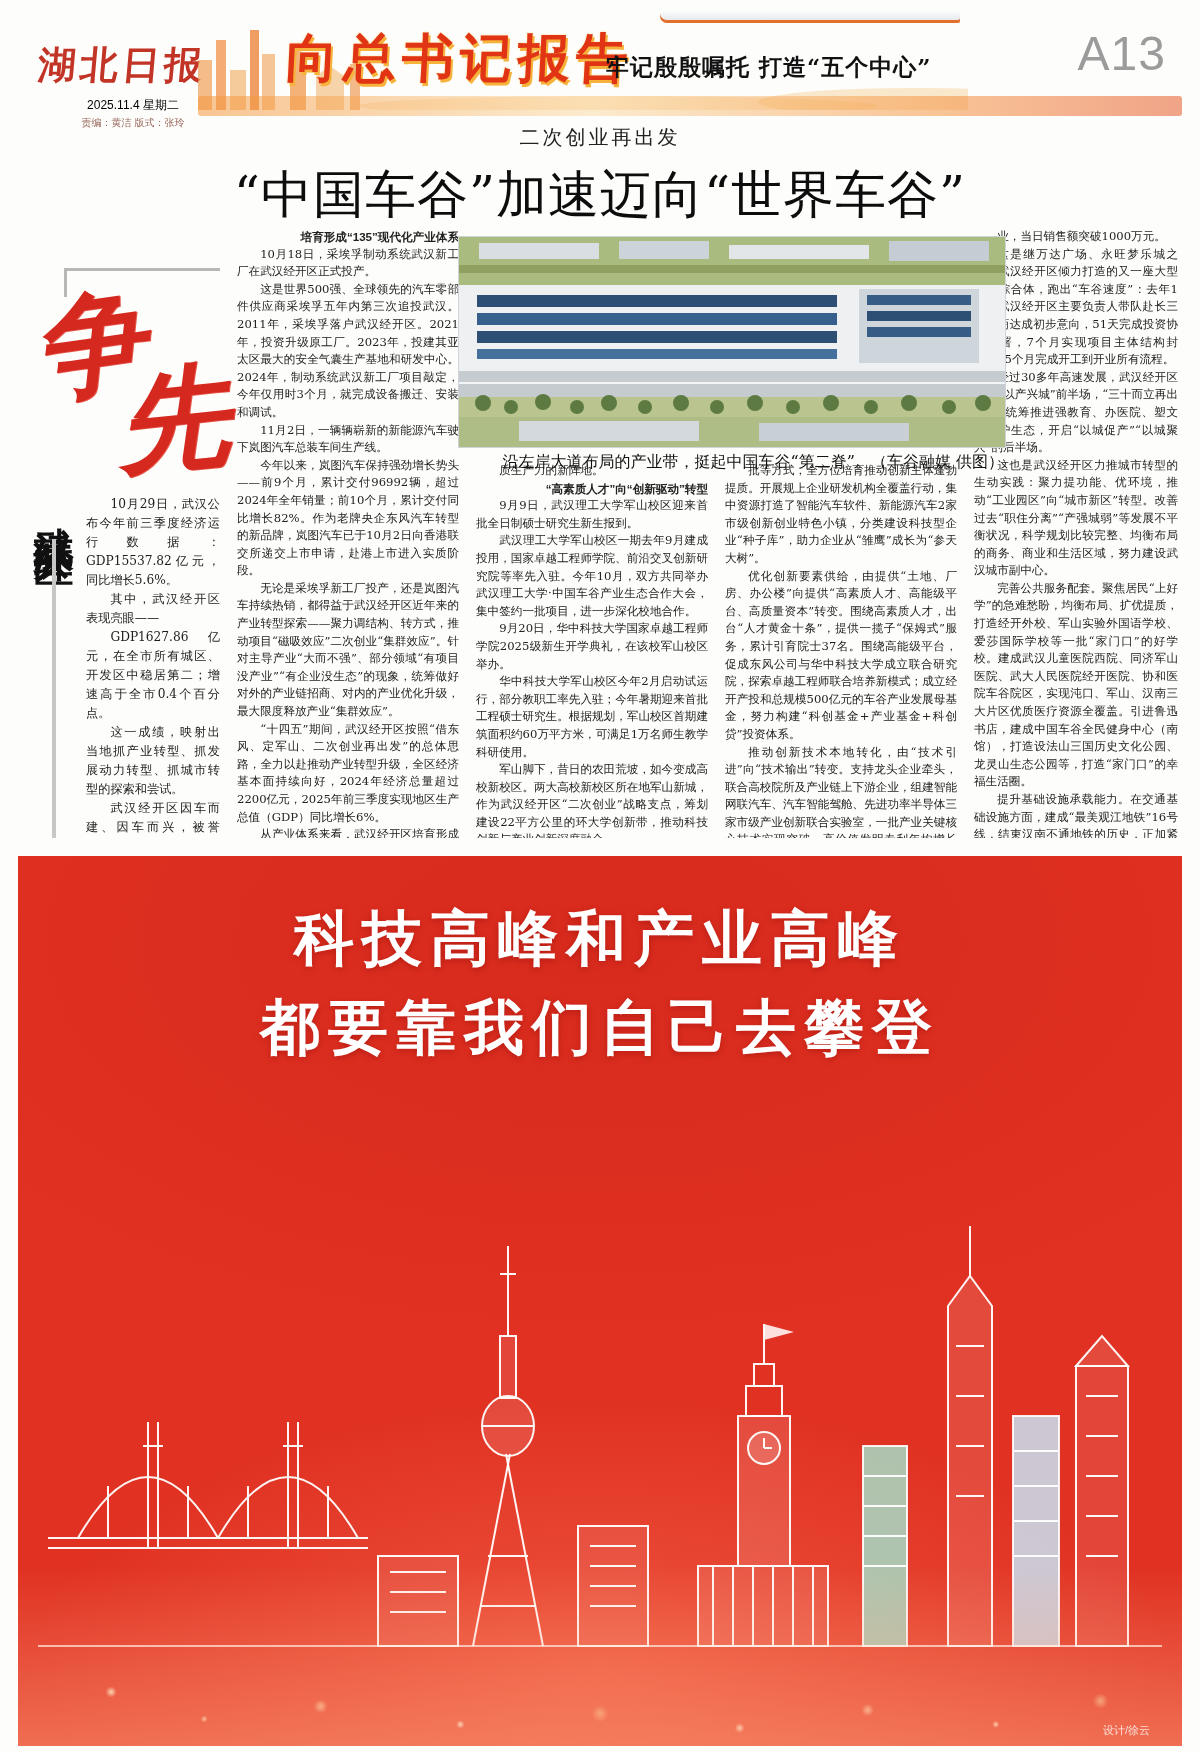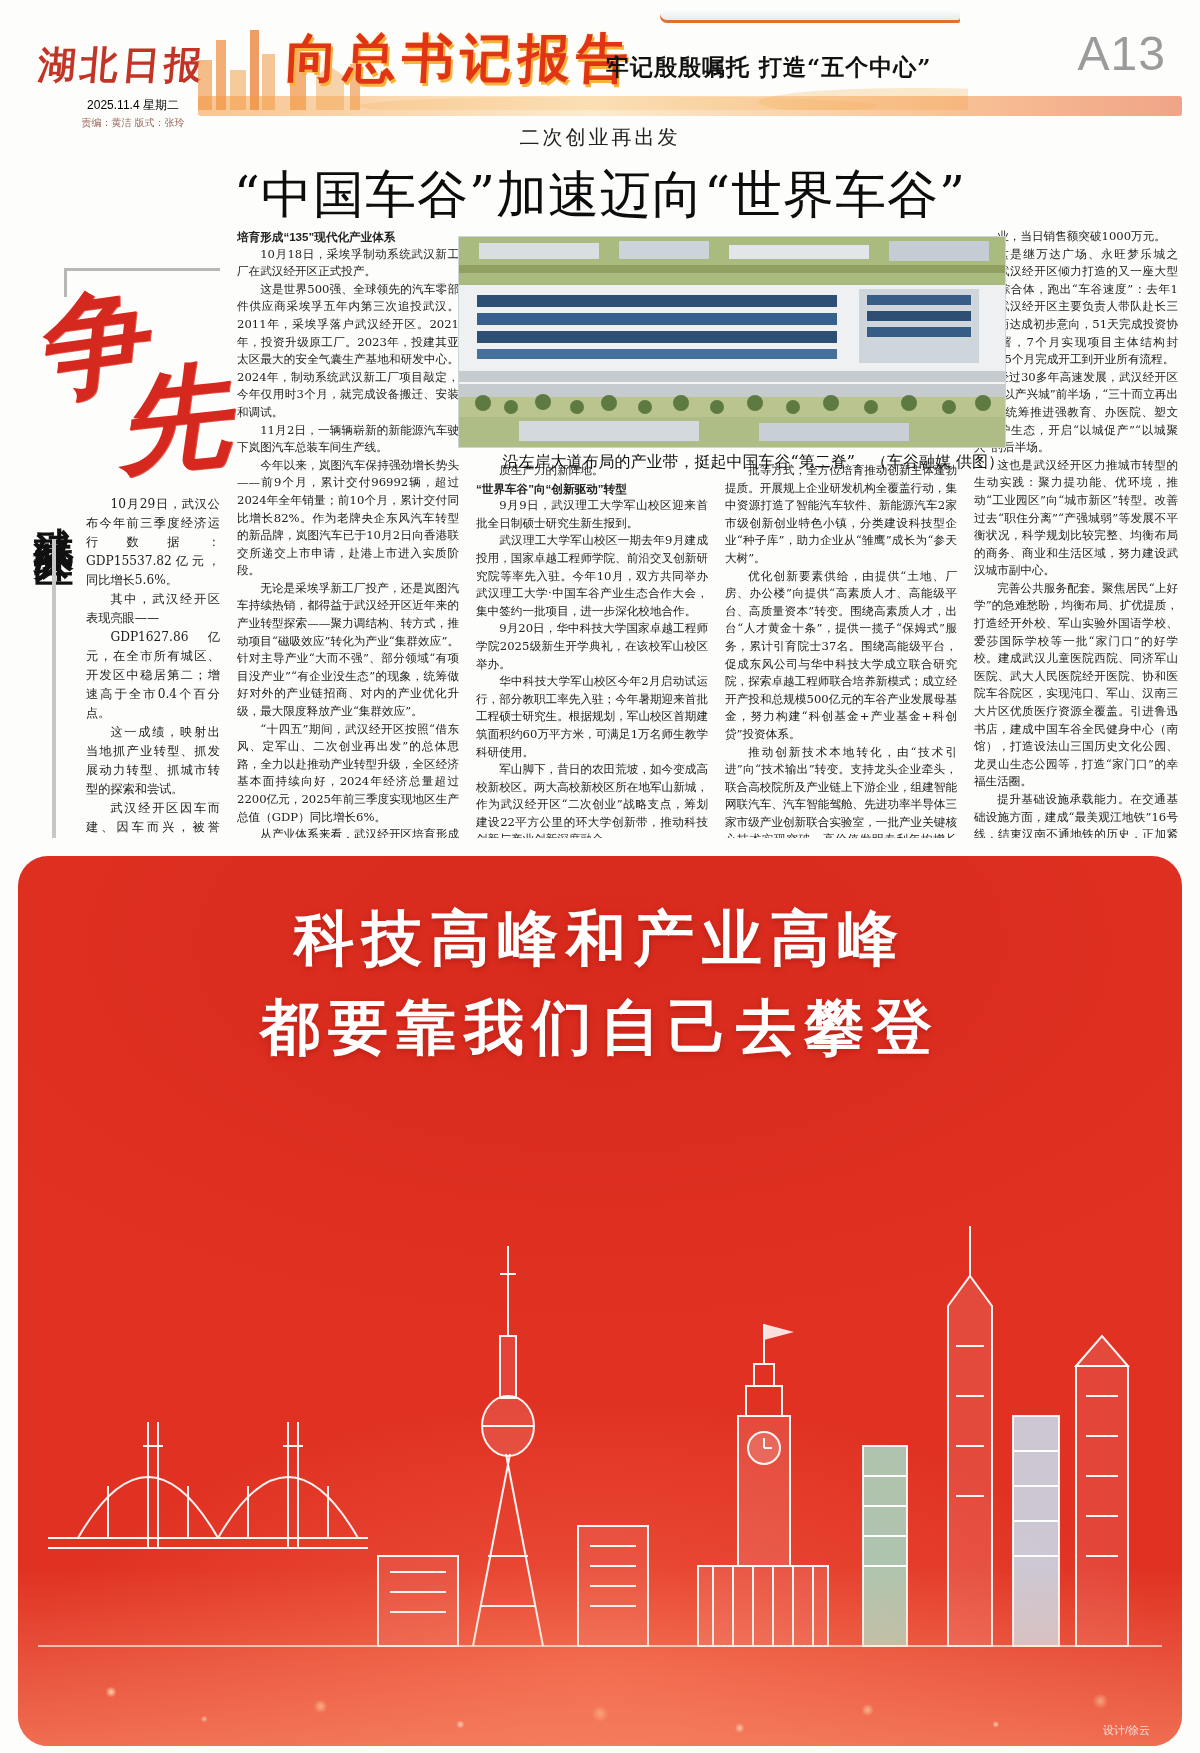--- a/index.html
+++ b/index.html
@@ -39,30 +39,30 @@
   .sidebar-row{display:flex;margin-top:10px;height:372px;}
   .side-rail{width:48px;display:flex;flex-direction:column;align-items:center;}
   .v-title{writing-mode:vertical-rl;font-size:40px;font-weight:bold;letter-spacing:6px;color:#111;line-height:1.1;}
   .v-line{width:4px;background:#c7c7c5;flex:1;margin-top:14px;}
   .side-text{flex:1;padding-left:8px;text-align:justify;overflow:hidden;}
   .side-text p{margin:0;text-indent:2em;font-size:12.2px;line-height:19px;color:#1c1c1c;}
   .col1{width:222px;}
   .col2{width:232px;padding-top:234px;}
   .col3{width:232px;padding-top:234px;}
   .col4{width:204px;}
-  .sec-head{font-family:"Liberation Sans",sans-serif;font-weight:bold;font-size:15px;text-align:left;
+  .sec-head{font-family:"Liberation Sans",sans-serif;font-weight:bold;font-size:15px;text-align:right;
     margin:2px 0 8px;text-indent:0!important;color:#000;}
   .lead-frag{margin:0;text-indent:0;font-size:11.6px;line-height:17.6px;color:#222;}
   .photo{position:absolute;left:428px;top:8px;width:546px;height:210px;border:1px solid #cfd4d8;overflow:hidden;}
   .caption{position:absolute;left:428px;top:224px;width:546px;font-size:16px;color:#111;text-align:right;}
   
   .poster{position:absolute;left:18px;top:856px;width:1164px;height:890px;
     background:radial-gradient(ellipse 70% 45% at 50% 92%,rgba(255,130,95,.45),rgba(255,130,95,0) 70%),
                radial-gradient(ellipse 90% 60% at 50% 10%,rgba(200,30,20,.35),rgba(200,30,20,0) 75%),
-               #e03122;overflow:hidden;border-radius:30px;}
+               #e03122;overflow:hidden;}
   .poster-headline{margin-top:38px;text-align:center;color:#fff;font-weight:bold;font-size:60px;
     letter-spacing:8px;line-height:1.48;text-shadow:0 2px 6px rgba(120,0,0,.35);}
   .skyline{position:absolute;left:0;bottom:60px;width:1164px;height:600px;}
   .bokeh{position:absolute;left:0;bottom:0;width:100%;height:180px;
     background:radial-gradient(circle 8px at 8% 70%,rgba(255,240,200,.8),rgba(255,240,200,0) 70%),
       radial-gradient(circle 5px at 16% 85%,rgba(255,230,190,.7),rgba(255,230,190,0) 70%),
       radial-gradient(circle 10px at 26% 78%,rgba(255,220,170,.6),rgba(255,220,170,0) 70%),
       radial-gradient(circle 6px at 38% 88%,rgba(255,240,210,.75),rgba(255,240,210,0) 70%),
       radial-gradient(circle 12px at 50% 82%,rgba(255,210,160,.5),rgba(255,210,160,0) 70%),
       radial-gradient(circle 7px at 62% 90%,rgba(255,235,200,.7),rgba(255,235,200,0) 70%),
@@ -133,29 +133,29 @@
       </div>
     </div>
 
     <div class="col col1">
       <p class="sec-head">培育形成“135”现代化产业体系</p>
       <div>
           <p>10月18日，采埃孚制动系统武汉新工厂在武汉经开区正式投产。</p>
           <p>这是世界500强、全球领先的汽车零部件供应商采埃孚五年内第三次追投武汉。2011年，采埃孚落户武汉经开区。2021年，投资升级原工厂。2023年，投建其亚太区最大的安全气囊生产基地和研发中心。2024年，制动系统武汉新工厂项目敲定，今年仅用时3个月，就完成设备搬迁、安装和调试。</p>
           <p>11月2日，一辆辆崭新的新能源汽车驶下岚图汽车总装车间生产线。</p>
           <p>今年以来，岚图汽车保持强劲增长势头——前9个月，累计交付96992辆，超过2024年全年销量；前10个月，累计交付同比增长82%。作为老牌央企东风汽车转型的新品牌，岚图汽车已于10月2日向香港联交所递交上市申请，赴港上市进入实质阶段。</p>
-          <p>无论是采埃孚新工厂投产，还是岚图汽车持续热销，都得益于武汉经开区近年来的产业转型探索——聚力调结构、转方式，推动项目“磁吸效应”转化为产业“集群效应”。针对主导产业“大而不强”、部分领域“有项目没产业”“有企业没生态”的现象，统筹做好对外的产业链招商、对内的产业优化升级，最大限度释放产业“集群效应”。</p>
+          <p>无论是采埃孚新工厂投产，还是岚图汽车持续热销，都得益于武汉经开区近年来的产业转型探索——聚力调结构、转方式，推动项目“磁吸效应”二次创业“集群效应”。针对主导产业“大而不强”、部分领域“有项目没产业”“有企业没生态”的现象，统筹做好对外的产业链招商、对内的产业优化升级，最大限度释放产业“集群效应”。</p>
           <p>“十四五”期间，武汉经开区按照“借东风、定军山、二次创业再出发”的总体思路，全力以赴推动产业转型升级，全区经济基本面持续向好，2024年经济总量超过2200亿元，2025年前三季度实现地区生产总值（GDP）同比增长6%。</p>
           <p>从产业体系来看，武汉经开区培育形成以新能源与智能网联汽车为“1个核心产业”，以智慧家居、智能建造、软件及信息技术为“3个主导产业”，以氢能、新材料、集成电路、低空经济、大健康及生物技术为“5个新兴产业”的“135”现代化产业体系。</p>
         </div>
     </div>
 
     <div class="col col2">
       <p class="lead-frag">质生产力的新阵地。</p>
-      <p class="sec-head">“世界车谷”向“创新驱动”转型</p>
+      <p class="sec-head">“高素质人才”向“创新驱动”转型</p>
       <div>
           <p>9月9日，武汉理工大学军山校区迎来首批全日制硕士研究生新生报到。</p>
           <p>武汉理工大学军山校区一期去年9月建成投用，国家卓越工程师学院、前沿交叉创新研究院等率先入驻。今年10月，双方共同举办武汉理工大学·中国车谷产业生态合作大会，集中签约一批项目，进一步深化校地合作。</p>
           <p>9月20日，华中科技大学国家卓越工程师学院2025级新生开学典礼，在该校军山校区举办。</p>
           <p>华中科技大学军山校区今年2月启动试运行，部分教职工率先入驻；今年暑期迎来首批工程硕士研究生。根据规划，军山校区首期建筑面积约60万平方米，可满足1万名师生教学科研使用。</p>
           <p>军山脚下，昔日的农田荒坡，如今变成高校新校区。两大高校新校区所在地军山新城，作为武汉经开区“二次创业”战略支点，筹划建设22平方公里的环大学创新带，推动科技创新与产业创新深度融合。</p>
         </div>
     </div>
 
     <div class="col col3">

